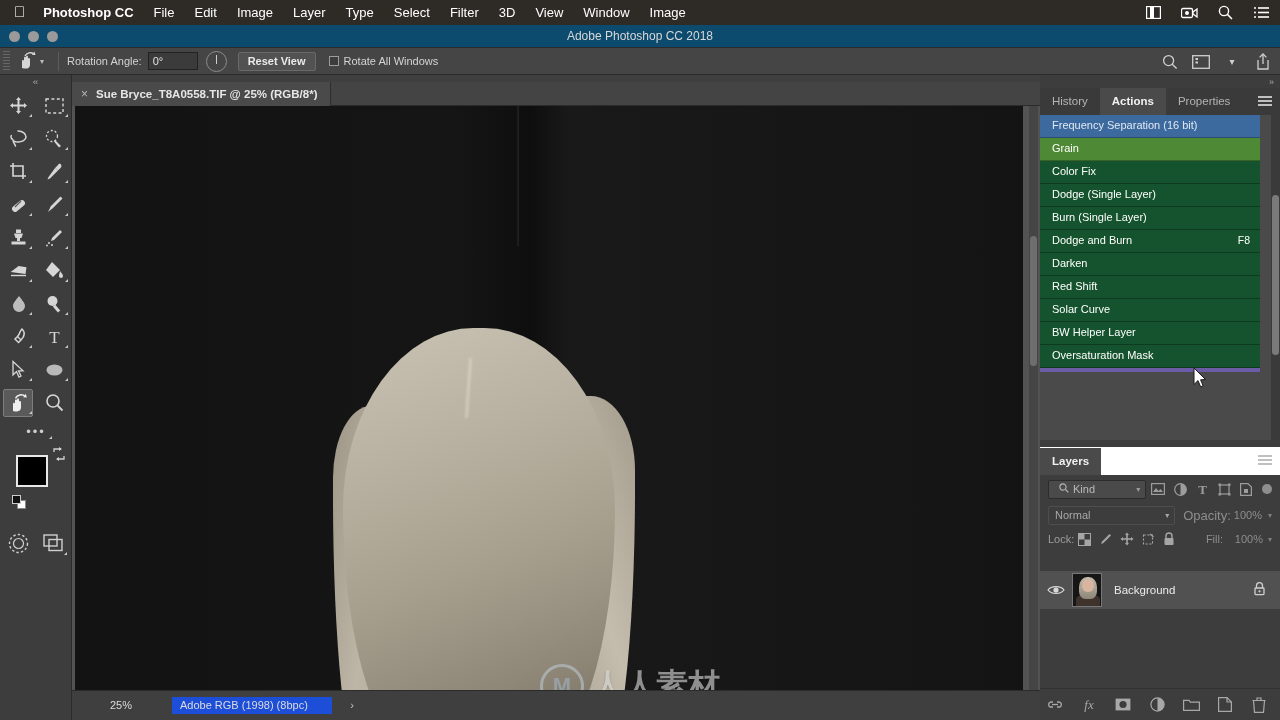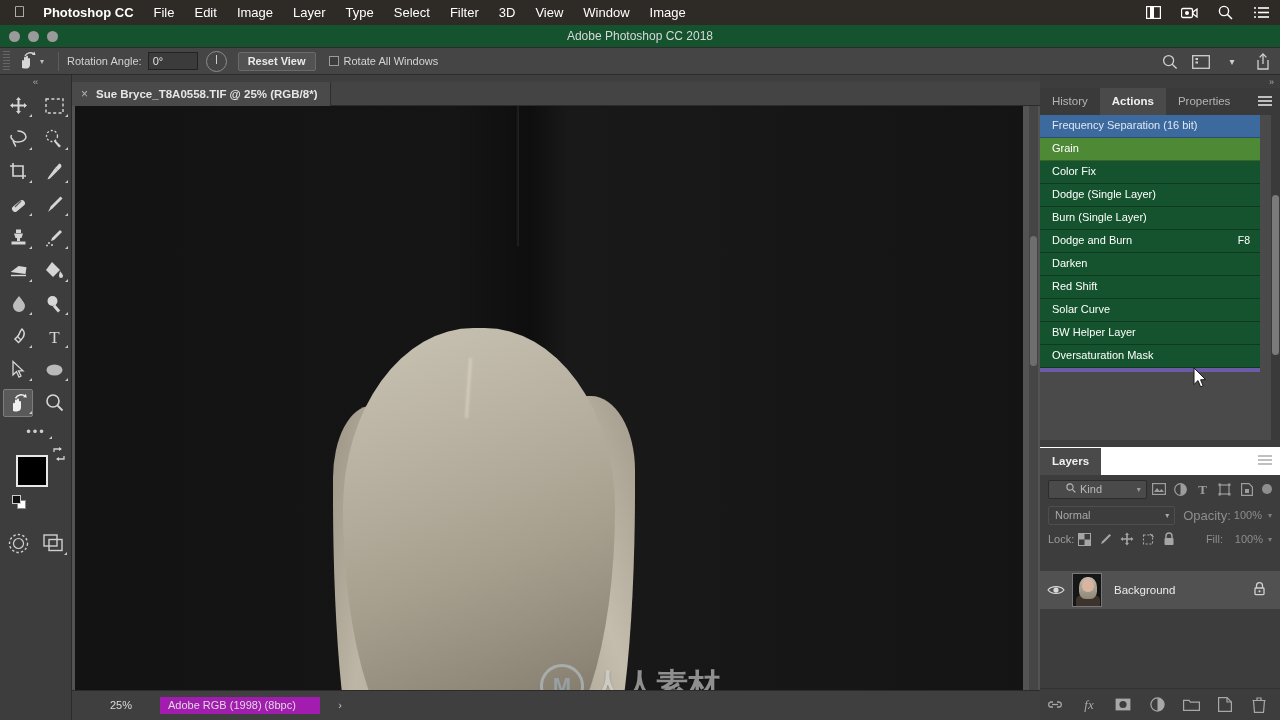--- a/index.html
+++ b/index.html
@@ -16,21 +16,21 @@
   #mac-menubar .app-name{ font-weight:bold; margin-right:20px; font-size:13px;}
   #mac-menubar .mitem{ margin-right:20px; font-size:13px; white-space:nowrap;}
   #menubar-right{ position:absolute; right:10px; top:0; height:25px; display:flex;
     align-items:center; gap:19px; }
   #menubar-right .mb-ico{ width:17px; height:17px; display:flex; align-items:center;
     justify-content:center; }
 
   
   #titlebar{
     position:absolute; left:0; top:25px; width:1280px; height:23px;
-    background:#14532d; border-bottom:1px solid #2b2b2b;
+    background:#0c4a6e; border-bottom:1px solid #2b2b2b;
   }
   #traffic{ position:absolute; left:9px; top:6px; display:flex; gap:8px;}
   #traffic i{ width:11px; height:11px; border-radius:50%; background:#9a9a9a; display:block;}
   #titlebar .ttl{
     position:absolute; left:0; top:0; width:1280px; line-height:23px;
     text-align:center; color:#d8d8d8; font-size:12px;
   }
 
   
   #optionsbar{
@@ -185,22 +185,22 @@
     display:flex;align-items:center;justify-content:center;color:#9fb2c4;font-size:22px;
     font-weight:bold;}
   #wm-text{ margin-left:8px; color:#d8d8d8; font-size:32px; font-weight:bold;
     font-family:"DejaVu Sans", sans-serif; text-shadow:0 1px 2px rgba(0,0,0,.5);}
 
   #statusbar{ position:absolute; left:0; top:615px; width:968px; height:30px;
     background:#3f3f3f; border-top:1px solid #2b2b2b; display:flex; align-items:center;
     color:#d0d0d0; font-size:11px;}
   #zoomfield{ width:58px; height:17px; background:#3f3f3f; color:#dcdcdc;
     font-size:11px; text-align:center; line-height:17px; margin-left:20px;}
-  #profilefield{ height:17px; background:#a21caf; color:#dcdcdc; font-size:11px;
-    line-height:17px; padding:0 8px; margin-left:10px; min-width:160px; position:relative;}
+  #profilefield{ height:17px; background:#1d4ed8; color:#dcdcdc; font-size:11px;
+    line-height:17px; padding:0 8px; margin-left:22px; min-width:160px; position:relative;}
   #profilefield .arr{ position:absolute; right:-22px; top:0; color:#c4c4c4; font-size:11px;}
 
   
   #canvas-vscroll{ position:absolute; right:2px; top:31px; width:9px; height:584px;
     background:#454545;}
   #canvas-vthumb{ position:absolute; left:1px; top:130px; width:7px; height:130px;
     background:#6e6e6e; border-radius:4px;}
 
   
   #right-panel{ position:absolute; left:1040px; top:75px; width:240px; height:645px;
@@ -228,21 +228,21 @@
   #act-vthumb{ position:absolute; left:1px; top:80px; width:7px; height:160px;
     background:#7a7a7a; border-radius:4px;}
 
   
   #layers-panel{ position:absolute; left:0; top:372px; width:240px; height:273px; background:#3d3d3d;}
   #tabs-layers{ position:absolute; left:0; top:0; width:240px; height:28px; background:#ffffff;
     display:flex; align-items:flex-end;}
   #filter-row{ position:absolute; left:0; top:28px; width:240px; height:28px;
     background:#3d3d3d; display:flex; align-items:center; padding:0 8px;}
   #kind-select{ width:102px; height:19px; background:#4a4a4a; border:1px solid #2c2c2c;
-    border-radius:2px; display:flex; align-items:center; padding:0 17px; color:#b9b9b9;
+    border-radius:2px; display:flex; align-items:center; padding:0 10px; color:#b9b9b9;
     font-size:11px; position:relative;}
   #kind-select .mag{ margin-right:4px; font-size:10px;}
   #kind-select .cv{ position:absolute; right:5px; font-size:8px; color:#9a9a9a;}
   .ftog{ width:21px; height:20px; display:flex; align-items:center; justify-content:center;
     color:#9d9d9d; margin-left:2px;}
   #fdot{ width:10px;height:10px;border-radius:50%;background:#8e8e8e; margin-left:6px;}
   #blend-row{ position:absolute; left:0; top:56px; width:240px; height:24px;
     display:flex; align-items:center; padding:0 8px; color:#a8a8a8; font-size:11px;}
   #blend-select{ width:160px; height:19px; background:#3d3d3d; border:1px solid #4e4e4e;
     display:flex; align-items:center; padding:0 6px; color:#a8a8a8; font-size:11px;

